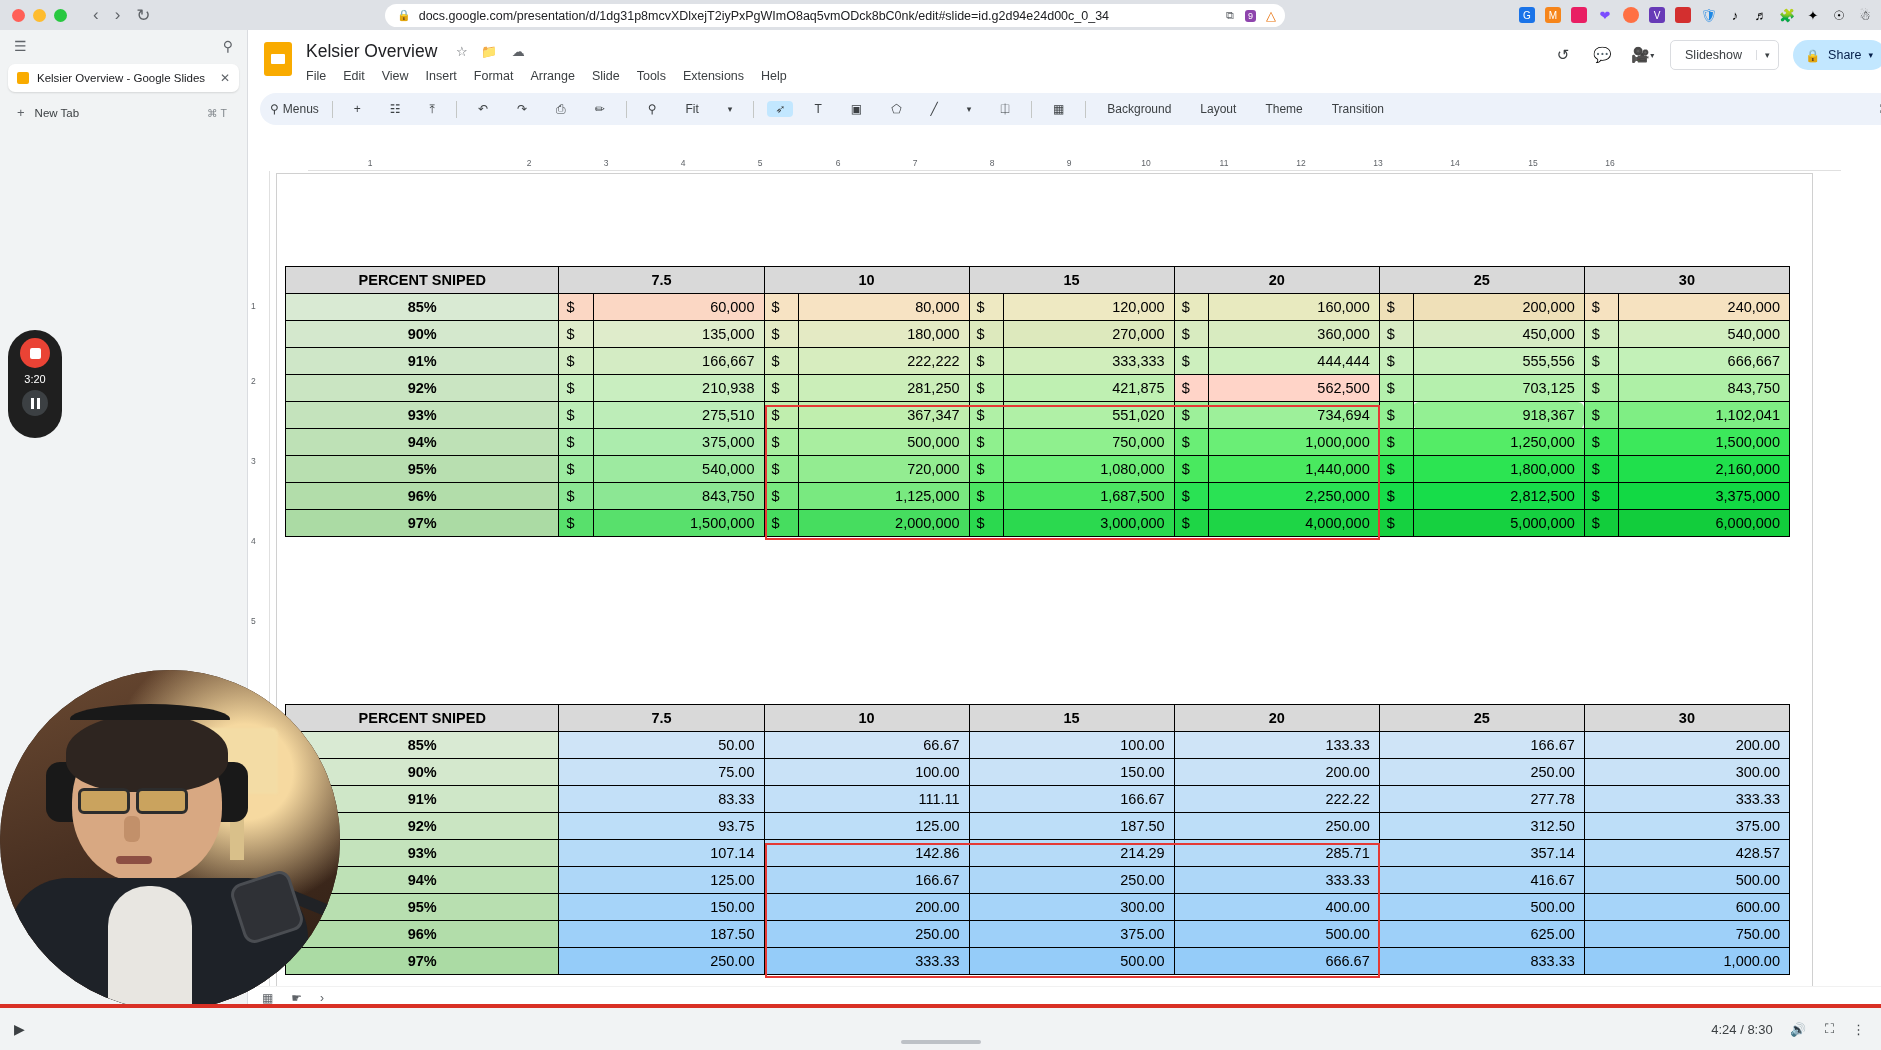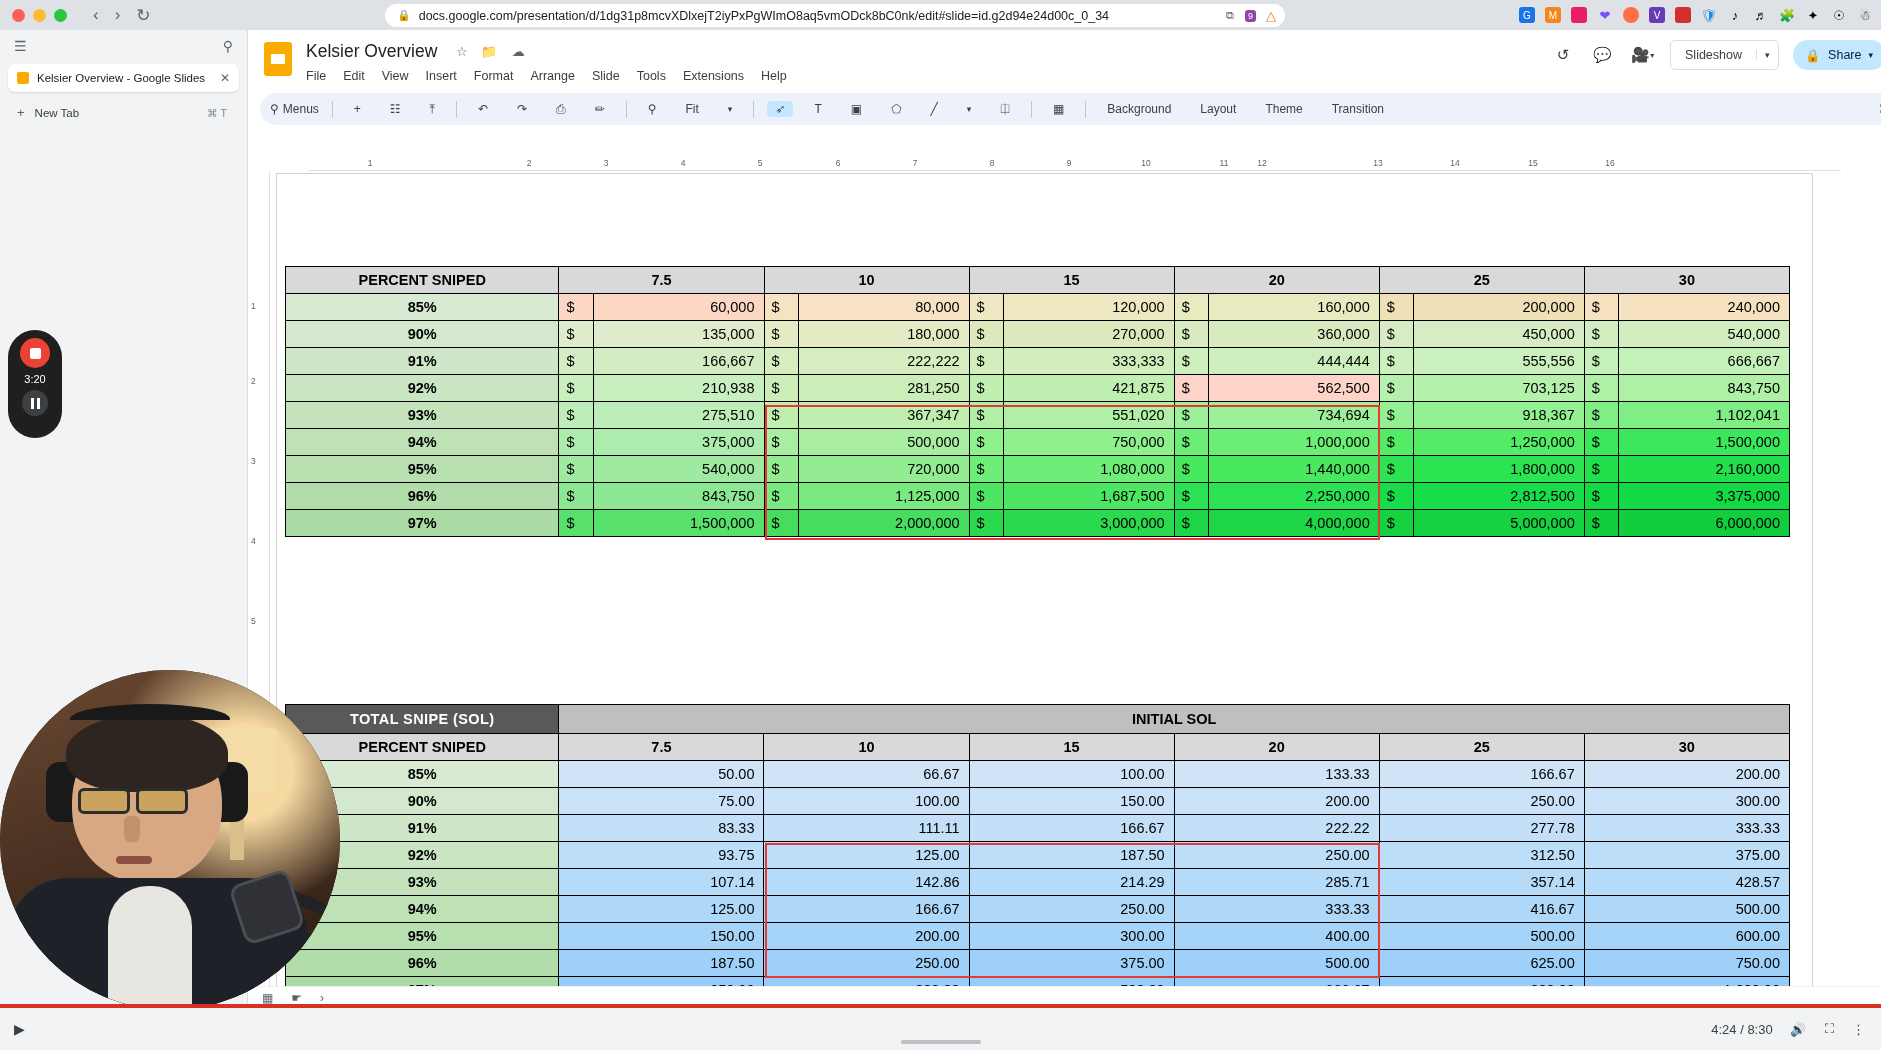--- a/index.html
+++ b/index.html
@@ -357,21 +357,21 @@
         <span class="tick" style="left:221px">2</span>
         <span class="tick" style="left:298px">3</span>
         <span class="tick" style="left:375px">4</span>
         <span class="tick" style="left:452px">5</span>
         <span class="tick" style="left:530px">6</span>
         <span class="tick" style="left:607px">7</span>
         <span class="tick" style="left:684px">8</span>
         <span class="tick" style="left:761px">9</span>
         <span class="tick" style="left:838px">10</span>
         <span class="tick" style="left:916px">11</span>
-        <span class="tick" style="left:954px">12</span>
+        <span class="tick" style="left:993px">12</span>
         <span class="tick" style="left:1070px">13</span>
         <span class="tick" style="left:1147px">14</span>
         <span class="tick" style="left:1225px">15</span>
         <span class="tick" style="left:1302px">16</span>
       </div>
       <div class="ruler-v">
         <span class="tick" style="top:135px">1</span>
         <span class="tick" style="top:210px">2</span>
         <span class="tick" style="top:290px">3</span>
         <span class="tick" style="top:370px">4</span>
@@ -472,21 +472,21 @@
                   <td class="pct" style="background: rgb(196, 227, 188);">93%</td>
                   <td class="cur-cell" style="background: rgb(189, 237, 184);">$</td>
                   <td class="num" style="background: rgb(189, 237, 184);">275,510</td>
                   <td class="cur-cell" style="background: rgb(192, 238, 174);">$</td>
                   <td class="num" style="background: rgb(192, 238, 174);">367,347</td>
                   <td class="cur-cell" style="background: rgb(176, 240, 166);">$</td>
                   <td class="num" style="background: rgb(176, 240, 166);">551,020</td>
                   <td class="cur-cell" style="background: rgb(157, 240, 154);">$</td>
                   <td class="num" style="background: rgb(157, 240, 154);">734,694</td>
                   <td class="cur-cell" style="background: rgb(147, 240, 147);">$</td>
-                  <td class="num" style="background: rgb(147, 240, 147);">918,367</td>
+                  <td class="num" style="background: rgb(147, 240, 147); border-radius: 6px;">918,367</td>
                   <td class="cur-cell" style="background: rgb(127, 238, 132);">$</td>
                   <td class="num" style="background: rgb(127, 238, 132);">1,102,041</td>
                 </tr>
                 <tr>
                   <td class="pct" style="background: rgb(190, 225, 182);">94%</td>
                   <td class="cur-cell" style="background: rgb(172, 236, 173);">$</td>
                   <td class="num" style="background: rgb(172, 236, 173);">375,000</td>
                   <td class="cur-cell" style="background: rgb(169, 238, 160);">$</td>
                   <td class="num" style="background: rgb(169, 238, 160);">500,000</td>
                   <td class="cur-cell" style="background: rgb(143, 240, 142);">$</td>
@@ -557,24 +557,20 @@
                 <col style="width:30px">
                 <col style="width:150px">
               <col style="width:30px">
                 <col style="width:150px">
                 <col style="width:30px">
                 <col style="width:150px">
               <col style="width:30px">
                 <col style="width:150px">
             </colgroup>
             <tbody>
-                <tr>
-                  <td class="hdr-dark" style="height: 29px;">TOTAL SNIPE (SOL)</td>
-                  <td class="hdr-grey" colspan="12">INITIAL SOL</td>
-                </tr>
                 <tr>
                   <td class="hdr-grey2">PERCENT SNIPED</td>
                   <td class="hdr-grey2" colspan="2">7.5</td>
                   <td class="hdr-grey2" colspan="2">10</td>
                   <td class="hdr-grey2" colspan="2">15</td>
                   <td class="hdr-grey2" colspan="2">20</td>
                   <td class="hdr-grey2" colspan="2">25</td>
                   <td class="hdr-grey2" colspan="2">30</td>
                 </tr>
                 <tr>

